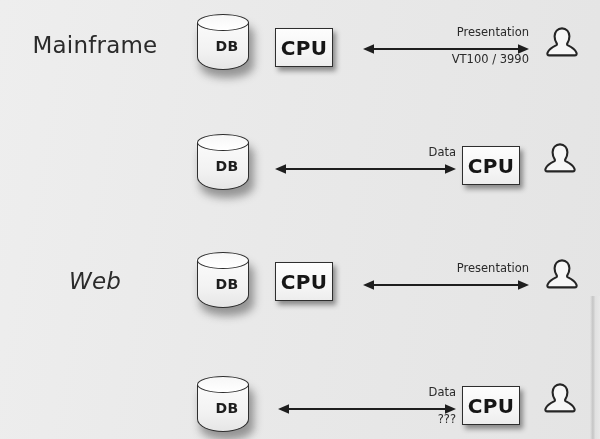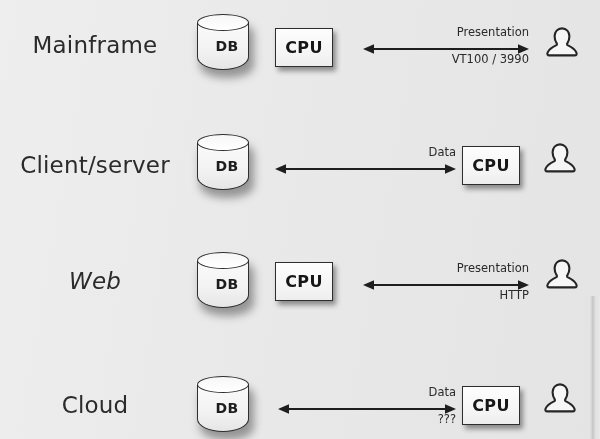--- a/index.html
+++ b/index.html
@@ -128,21 +128,21 @@
   .cpu .cpu-text {
     position: absolute;
     left: 0;
     top: 0;
     width: 58px;
     height: 39px;
     display: flex;
     align-items: center;
     justify-content: center;
     font-family: "DejaVu Sans", "Liberation Sans", sans-serif;
-    font-size: 16px;
+    font-size: 20px;
     font-weight: 700;
     color: #161616;
     letter-spacing: 0.3px;
   }
 
   
   .person {
     position: absolute;
     width: 34px;
     height: 40px;
@@ -203,21 +203,20 @@
                    C11.2 17.0 11.0 17.9 10.0 18.4 C6.6 20.0 3.0 22.4 1.6 25.6
                    C0.9 27.2 1.6 28.4 3.4 28.4 L28.6 28.4 C30.4 28.4 31.1 27.2 30.4 25.6
                    C29.0 22.4 25.4 20.0 22.0 18.4 C21.0 17.9 20.8 17.0 21.4 16.1
                    C22.4 14.6 23.4 12.3 23.4 9.3 C23.4 4.7 20.4 1.4 16 1.4 Z" fill="#f6f6f6" stroke="#252525" stroke-width="2.1" stroke-linejoin="round"></path>
         </g>
       </svg>
     </div>
   </div>
 
   <div class="row" style="top:112px;">
-    <div class="row-label" style="top:40px;">Client/server</div>
 
     <div class="db" style="left:197px; top:22px;">
       <div class="shadow"></div>
       <div class="body"></div>
       <div class="top"></div>
       <div class="db-text">DB</div>
     </div>
 
     <div class="link" style="left:275px; top:33px; width:181px;">
       <div class="lbl lbl-top">Data</div>
@@ -261,38 +260,36 @@
       <div class="cpu-text">CPU</div>
     </div>
 
     <div class="link" style="left:363px; top:33px; width:166px;">
       <div class="lbl lbl-top">Presentation</div>
       <svg class="arrow-svg" width="166" height="10" viewBox="0 0 166 10">
         <line x1="8" y1="5" x2="158" y2="5" stroke="#1e1e1e" stroke-width="2.1"></line>
         <polygon points="0,5 11,0.2 11,9.8" fill="#1e1e1e"></polygon>
         <polygon points="166,5 155,0.2 155,9.8" fill="#1e1e1e"></polygon>
       </svg>
-      <div class="lbl lbl-bottom">HTTP</div>
     </div>
 
     <div class="person" style="left:545px; top:30px;">
       <svg width="34" height="40" viewBox="0 0 34 40">
         <g transform="translate(1,1)">
           <path d="M16 1.4 C11.6 1.4 8.6 4.7 8.6 9.3 C8.6 12.3 9.6 14.6 10.6 16.1
                    C11.2 17.0 11.0 17.9 10.0 18.4 C6.6 20.0 3.0 22.4 1.6 25.6
                    C0.9 27.2 1.6 28.4 3.4 28.4 L28.6 28.4 C30.4 28.4 31.1 27.2 30.4 25.6
                    C29.0 22.4 25.4 20.0 22.0 18.4 C21.0 17.9 20.8 17.0 21.4 16.1
                    C22.4 14.6 23.4 12.3 23.4 9.3 C23.4 4.7 20.4 1.4 16 1.4 Z" fill="#f6f6f6" stroke="#252525" stroke-width="2.1" stroke-linejoin="round"></path>
         </g>
       </svg>
     </div>
   </div>
 
   <div class="row" style="top:350px;">
-    <div class="row-label" style="top:42px;">Cloud</div>
 
     <div class="db" style="left:197px; top:26px;">
       <div class="shadow"></div>
       <div class="body"></div>
       <div class="top"></div>
       <div class="db-text">DB</div>
     </div>
 
     <div class="link" style="left:278px; top:35px; width:178px;">
       <div class="lbl lbl-top">Data</div>

